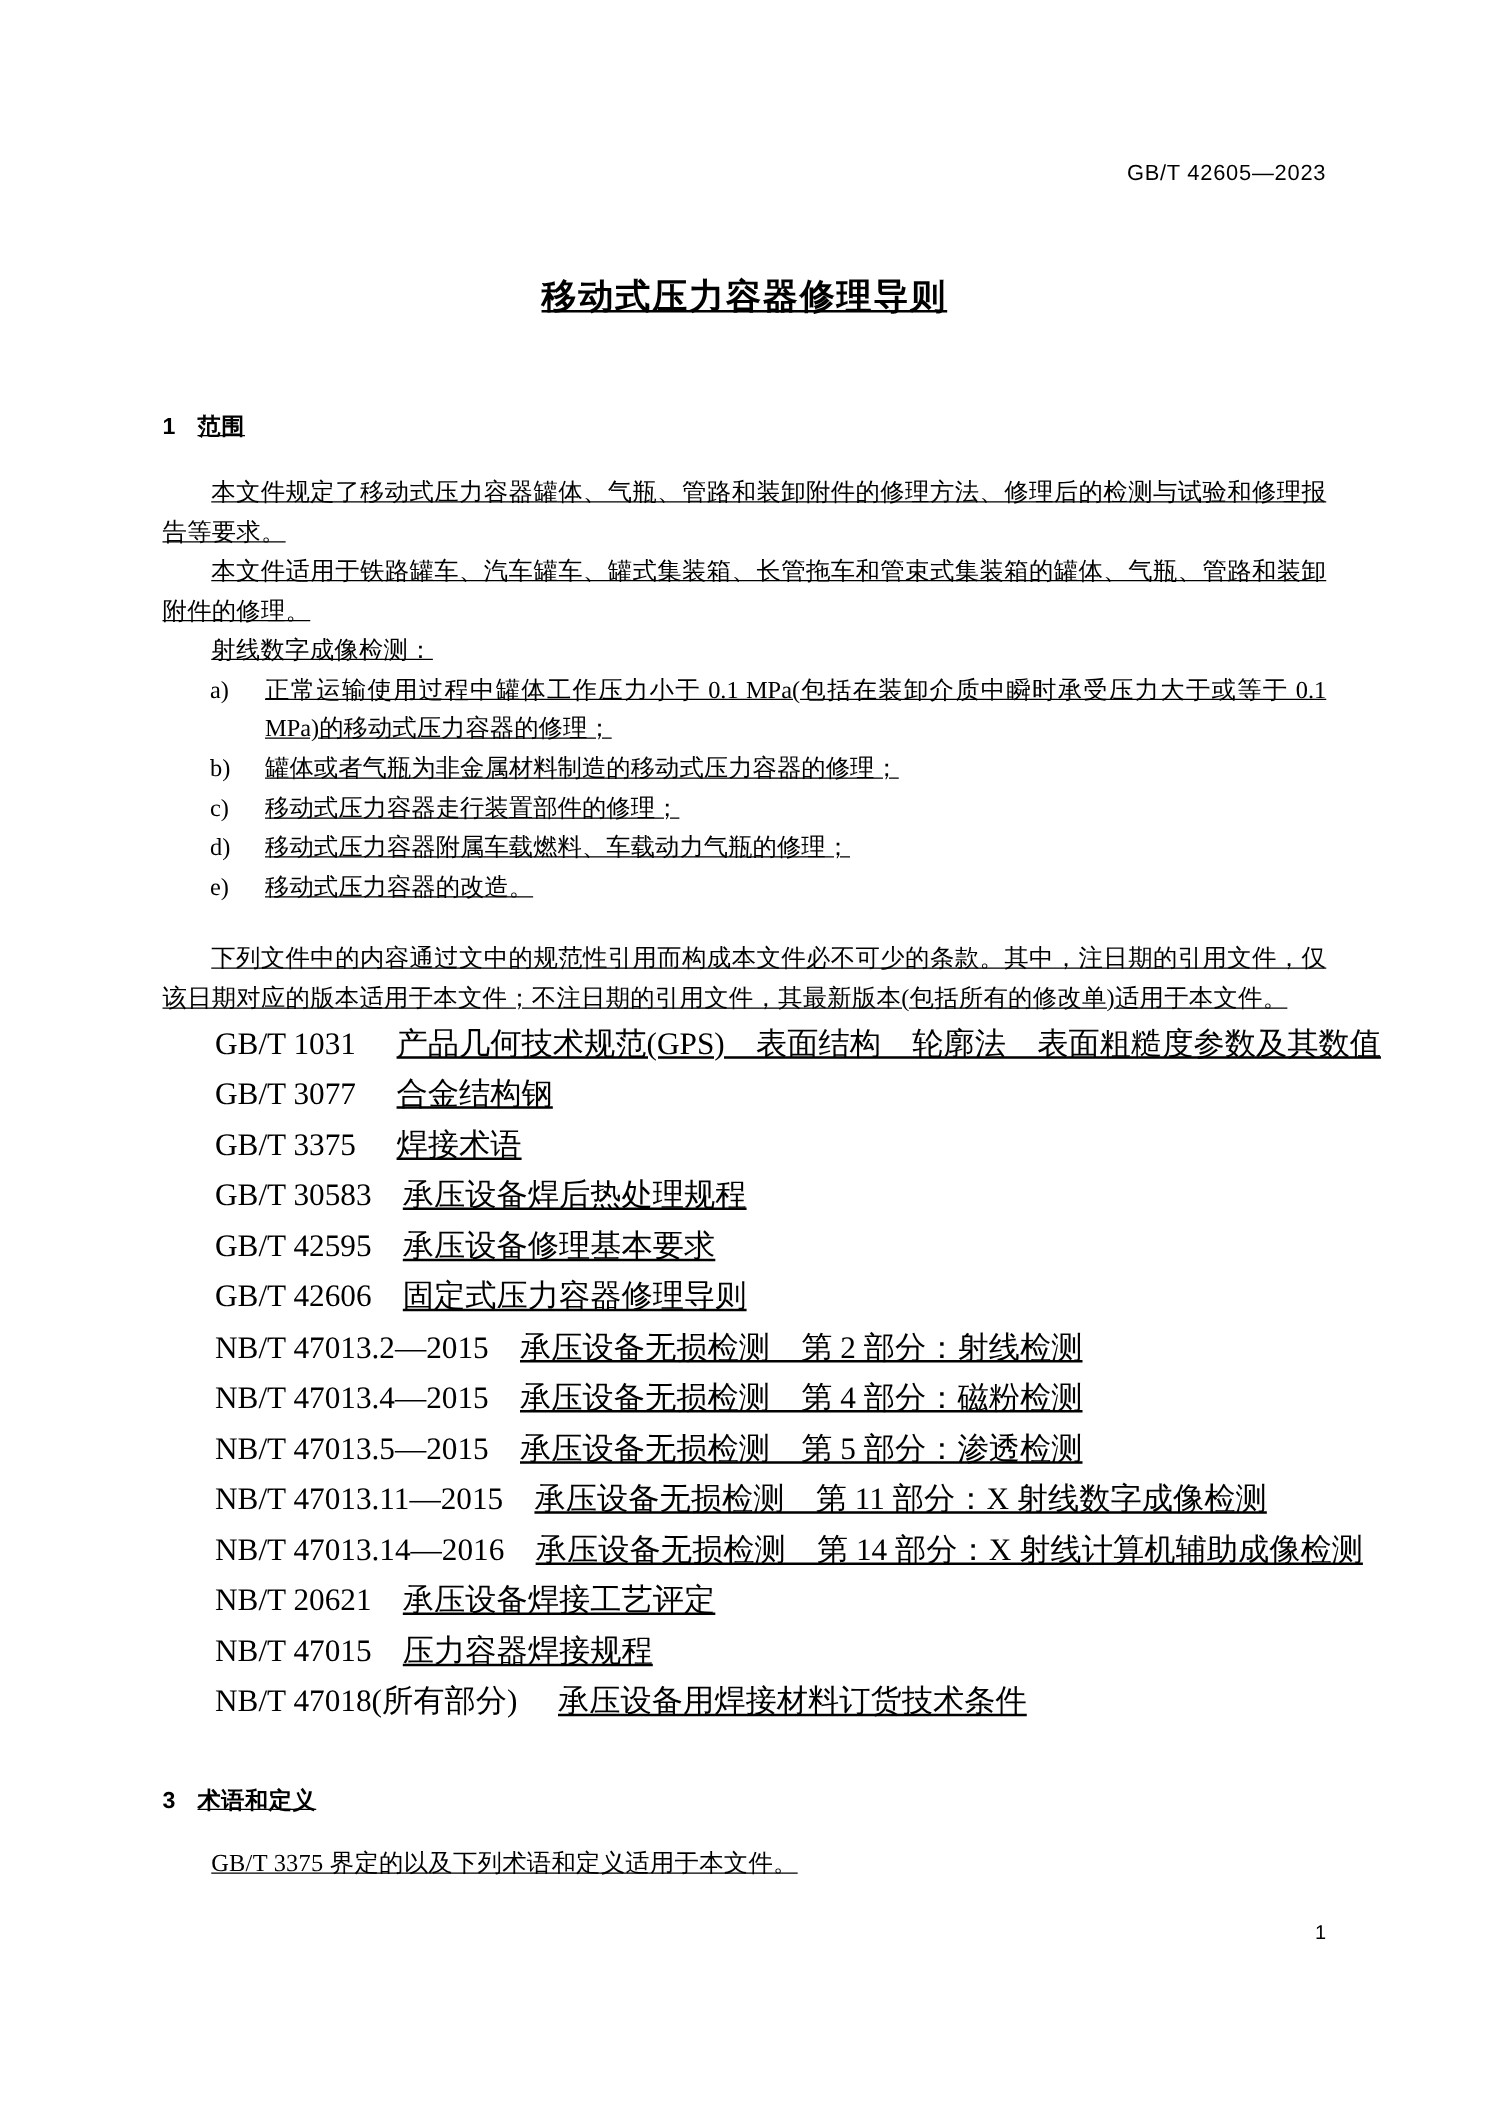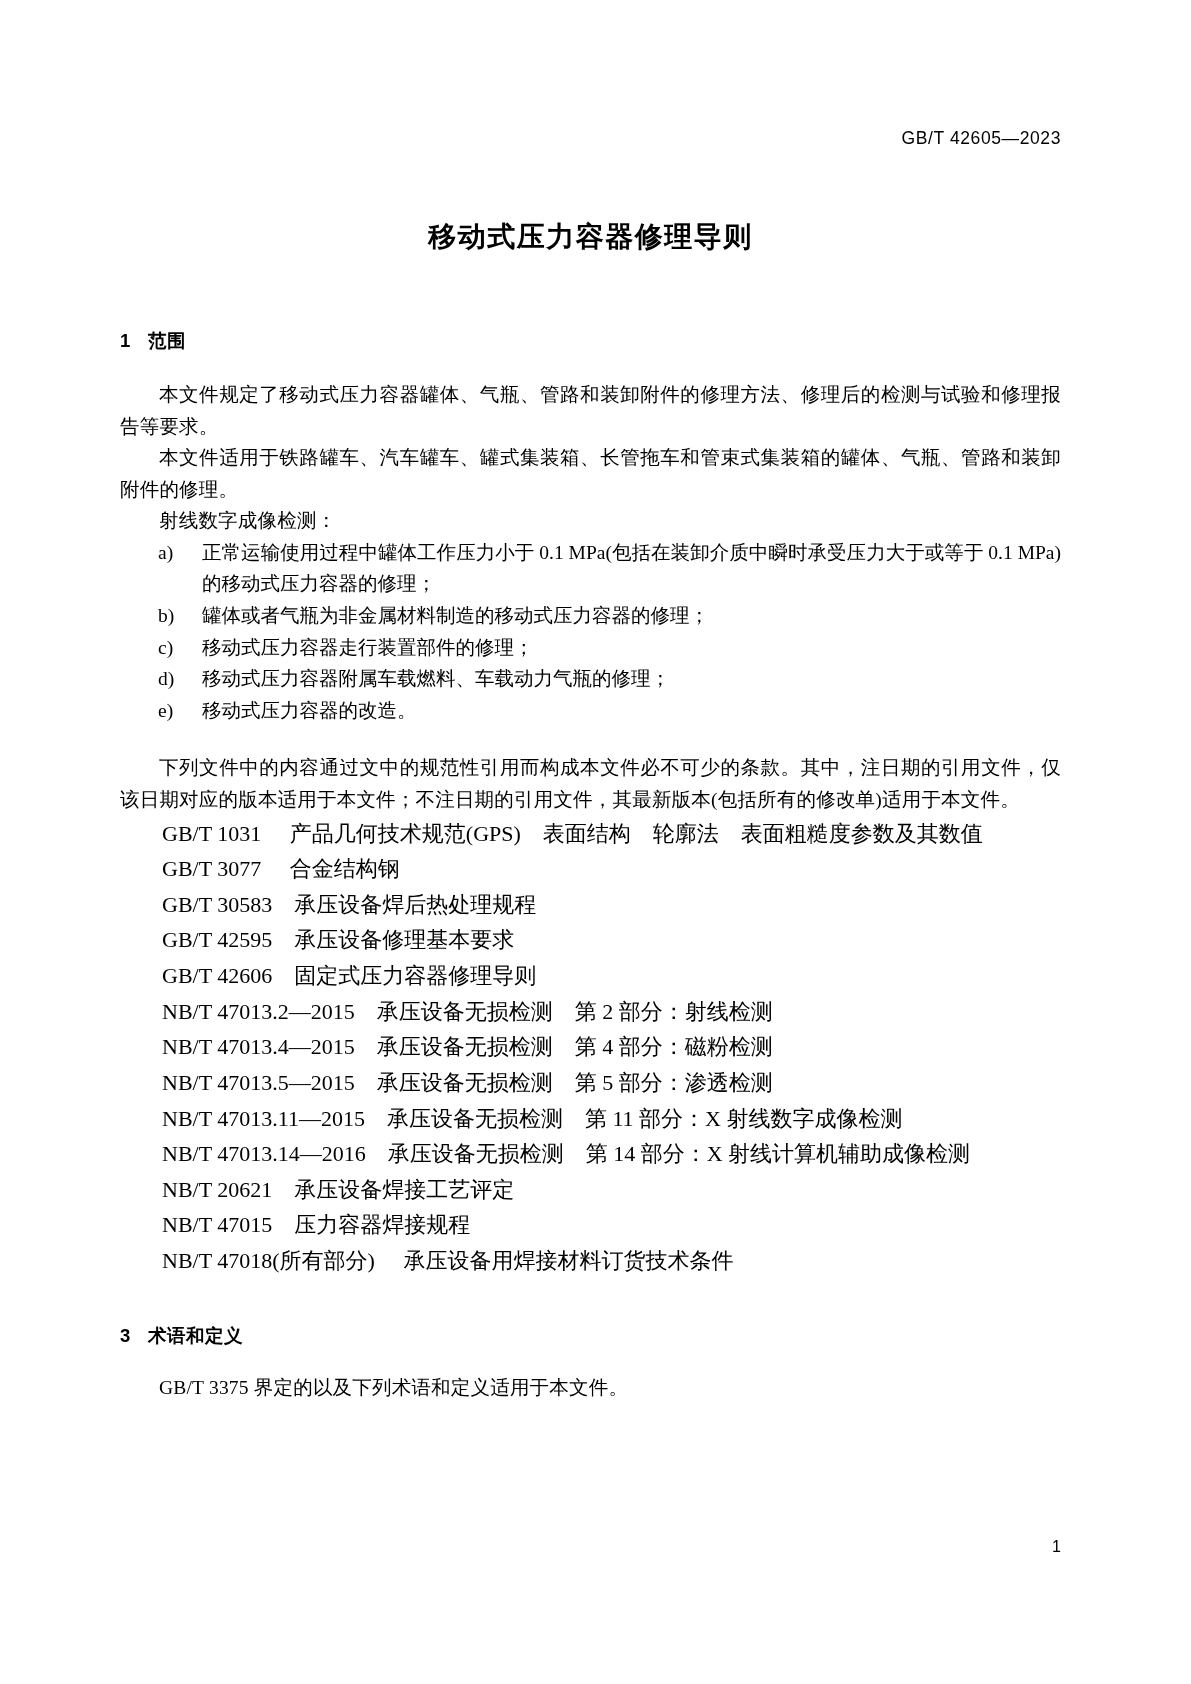--- a/index.html
+++ b/index.html
@@ -27,23 +27,24 @@
     top: 128px;
     right: 130px;
     font-family: "Liberation Sans", "DejaVu Sans", sans-serif;
     font-size: 17.5px;
     letter-spacing: 0.6px;
     color: #000;
     white-space: nowrap;
   }
   .content {
     position: absolute;
-    left: 120px;
+    left: 130px;
     right: 130px;
     top: 200px;
+    text-decoration: underline;
   }
   .doc-title {
     text-align: center;
     font-family: "Liberation Sans", "DejaVu Sans", sans-serif;
     font-weight: bold;
     font-size: 28px;
     letter-spacing: 1.5px;
     margin: 18px 0 0 0;
   }
   .clause-heading {
@@ -91,21 +92,21 @@
     left: 38px;
     top: 0;
     width: 40px;
   }
   ul.ref-list {
     list-style: none;
     margin: 0;
     padding: 0;
   }
   ul.ref-list li {
-    font-size: 22px;
+    font-size: 25px;
     line-height: 1.62;
     padding-left: 42px;
     white-space: nowrap;
   }
   .ref-code {
     display: inline-block;
   }
   .ref-gap-1 { display: inline-block; width: 1.3em; }
   .ref-gap-2 { display: inline-block; width: 1.0em; }
   .page-number {
@@ -151,20 +152,21 @@
           <span class="lbl">e)</span><span>移动式压力容器的改造。</span>
         </li>
       </ul>
     </div>
 
     <div class="sec2-body">
       <p class="para">下列文件中的内容通过文中的规范性引用而构成本文件必不可少的条款。其中，注日期的引用文件，仅该日期对应的版本适用于本文件；不注日期的引用文件，其最新版本(包括所有的修改单)适用于本文件。</p>
       <ul class="ref-list">
         <li><span class="ref-code">GB/T 1031</span><span class="ref-gap-1"></span><span>产品几何技术规范(GPS)　表面结构　轮廓法　表面粗糙度参数及其数值</span></li>
         <li><span class="ref-code">GB/T 3077</span><span class="ref-gap-1"></span><span>合金结构钢</span></li>
+        <li><span class="ref-code">GB/T 3375</span><span class="ref-gap-1"></span><span>焊接术语</span></li>
         <li><span class="ref-code">GB/T 30583</span><span class="ref-gap-2"></span><span>承压设备焊后热处理规程</span></li>
         <li><span class="ref-code">GB/T 42595</span><span class="ref-gap-2"></span><span>承压设备修理基本要求</span></li>
         <li><span class="ref-code">GB/T 42606</span><span class="ref-gap-2"></span><span>固定式压力容器修理导则</span></li>
         <li><span class="ref-code">NB/T 47013.2—2015</span><span class="ref-gap-2"></span><span>承压设备无损检测　第 2 部分：射线检测</span></li>
         <li><span class="ref-code">NB/T 47013.4—2015</span><span class="ref-gap-2"></span><span>承压设备无损检测　第 4 部分：磁粉检测</span></li>
         <li><span class="ref-code">NB/T 47013.5—2015</span><span class="ref-gap-2"></span><span>承压设备无损检测　第 5 部分：渗透检测</span></li>
         <li><span class="ref-code">NB/T 47013.11—2015</span><span class="ref-gap-2"></span><span>承压设备无损检测　第 11 部分：X 射线数字成像检测</span></li>
         <li><span class="ref-code">NB/T 47013.14—2016</span><span class="ref-gap-2"></span><span>承压设备无损检测　第 14 部分：X 射线计算机辅助成像检测</span></li>
         <li><span class="ref-code">NB/T 20621</span><span class="ref-gap-2"></span><span>承压设备焊接工艺评定</span></li>
         <li><span class="ref-code">NB/T 47015</span><span class="ref-gap-2"></span><span>压力容器焊接规程</span></li>

